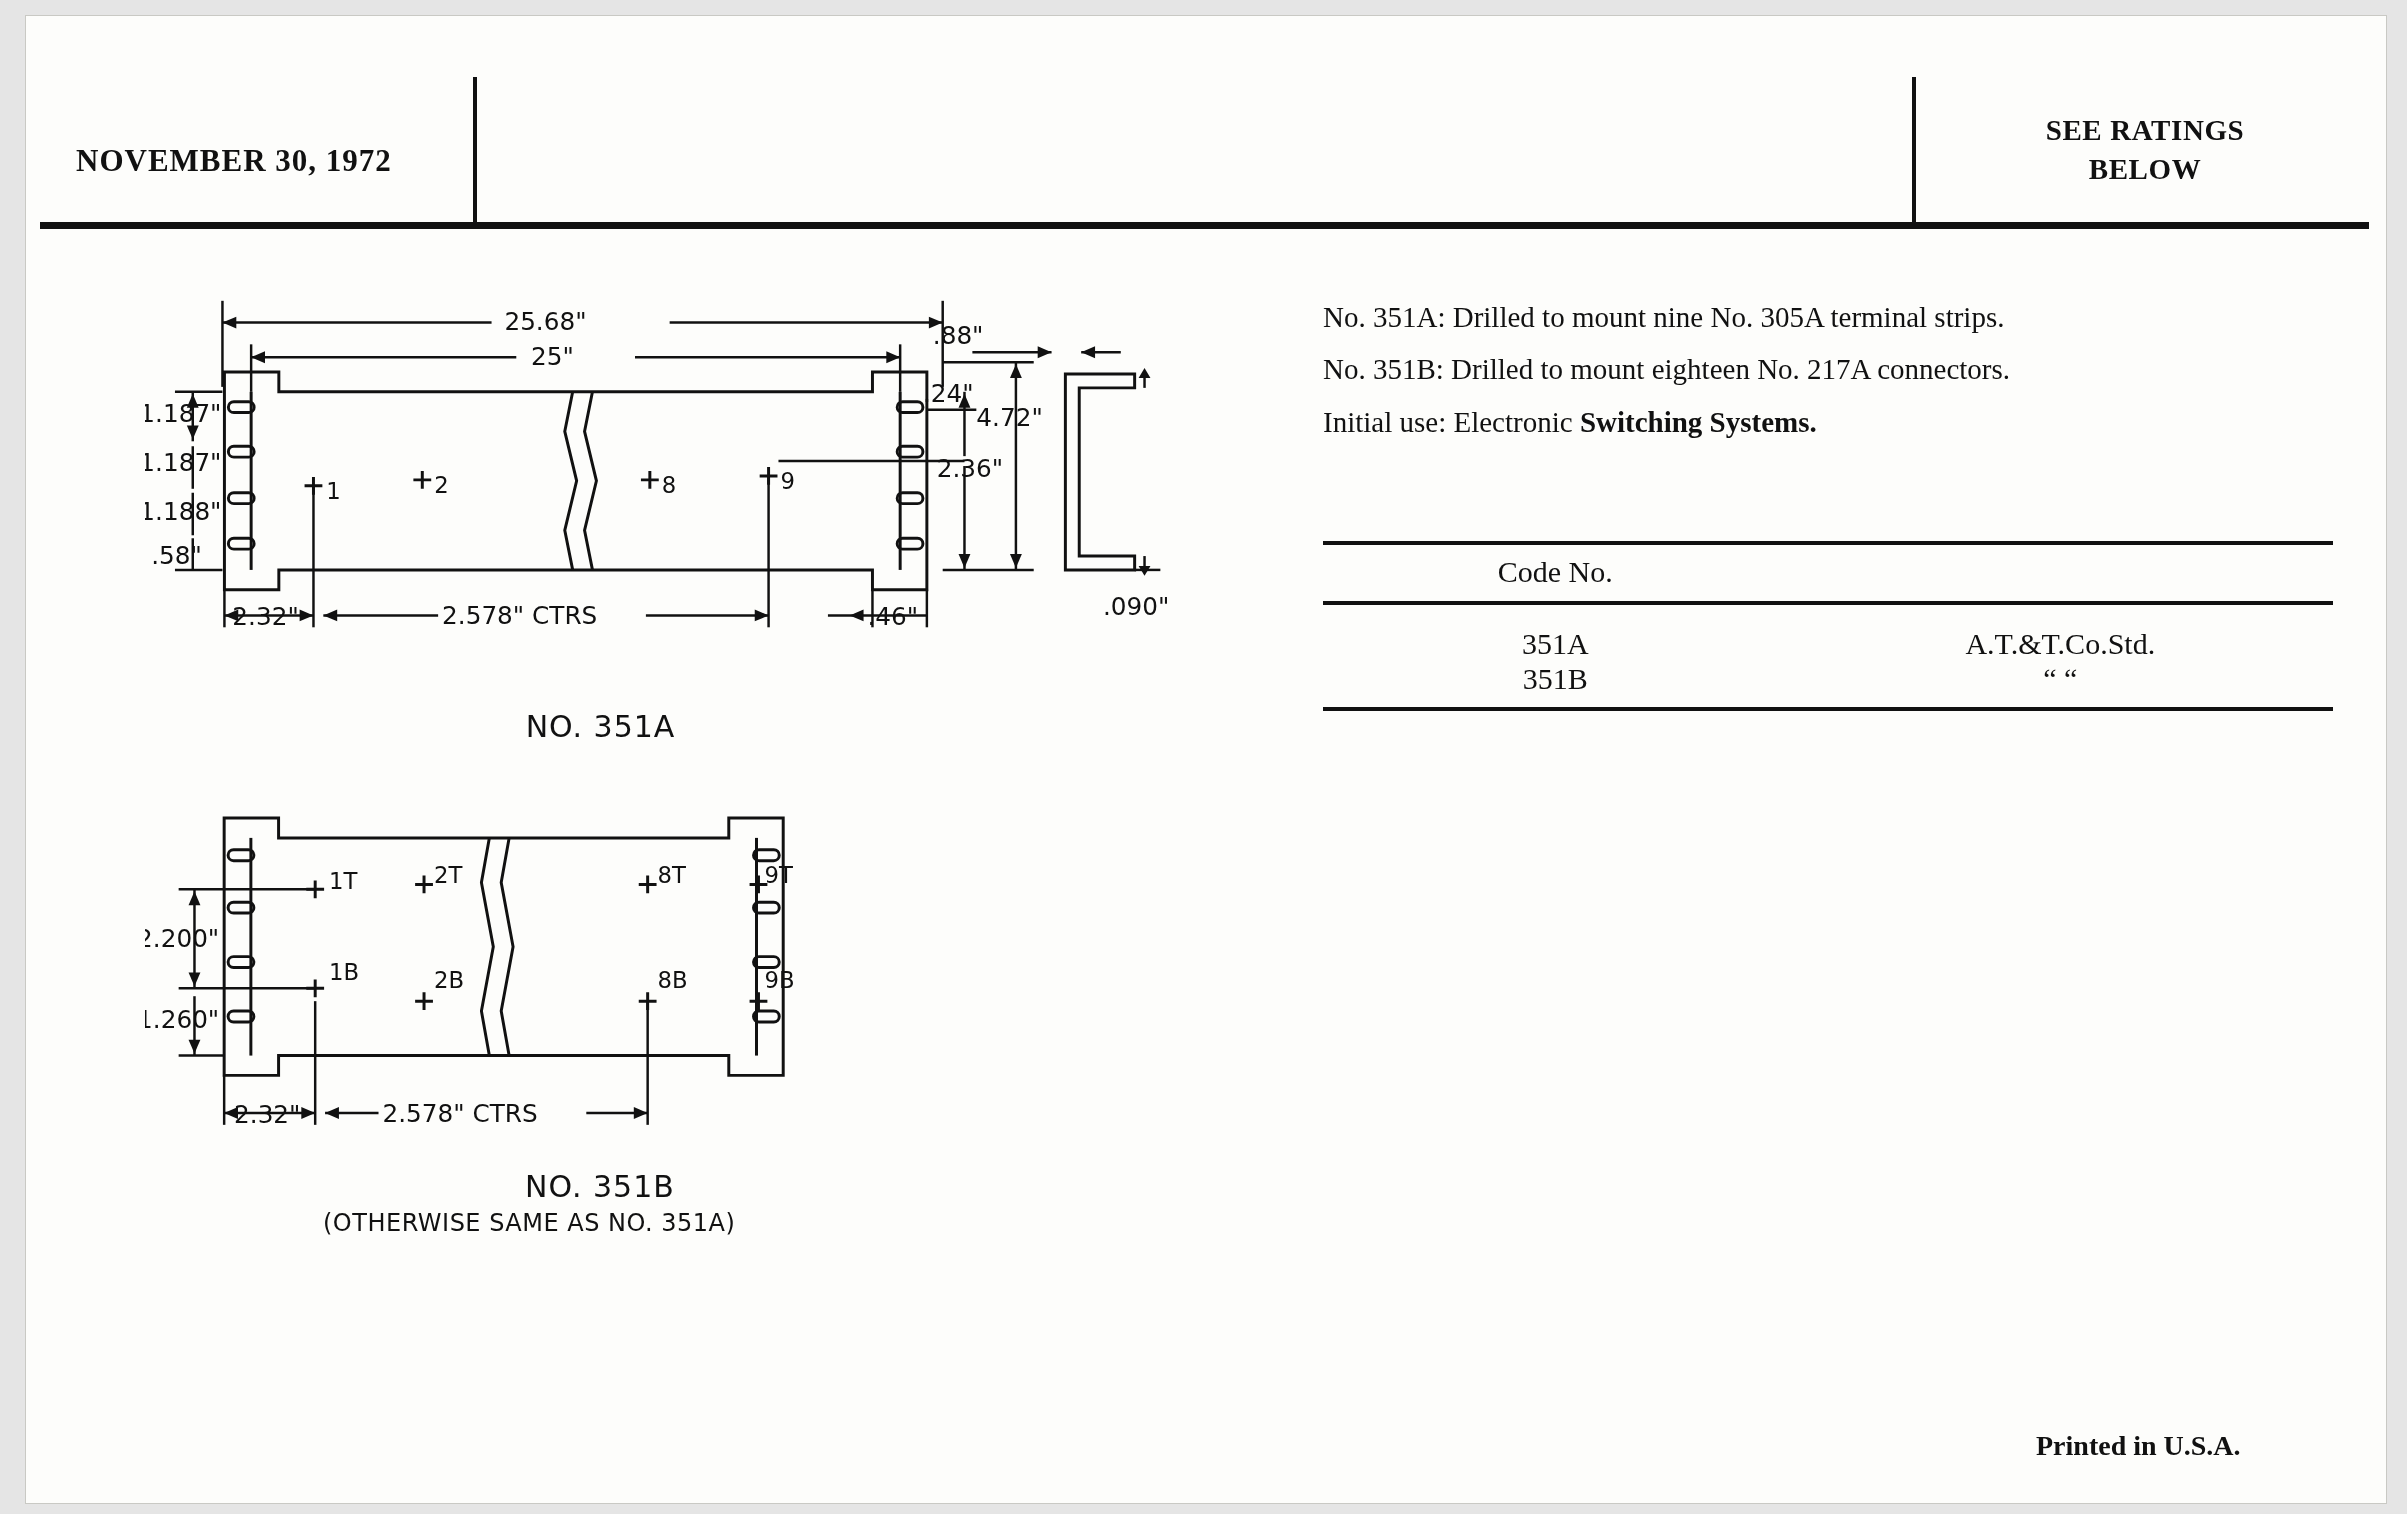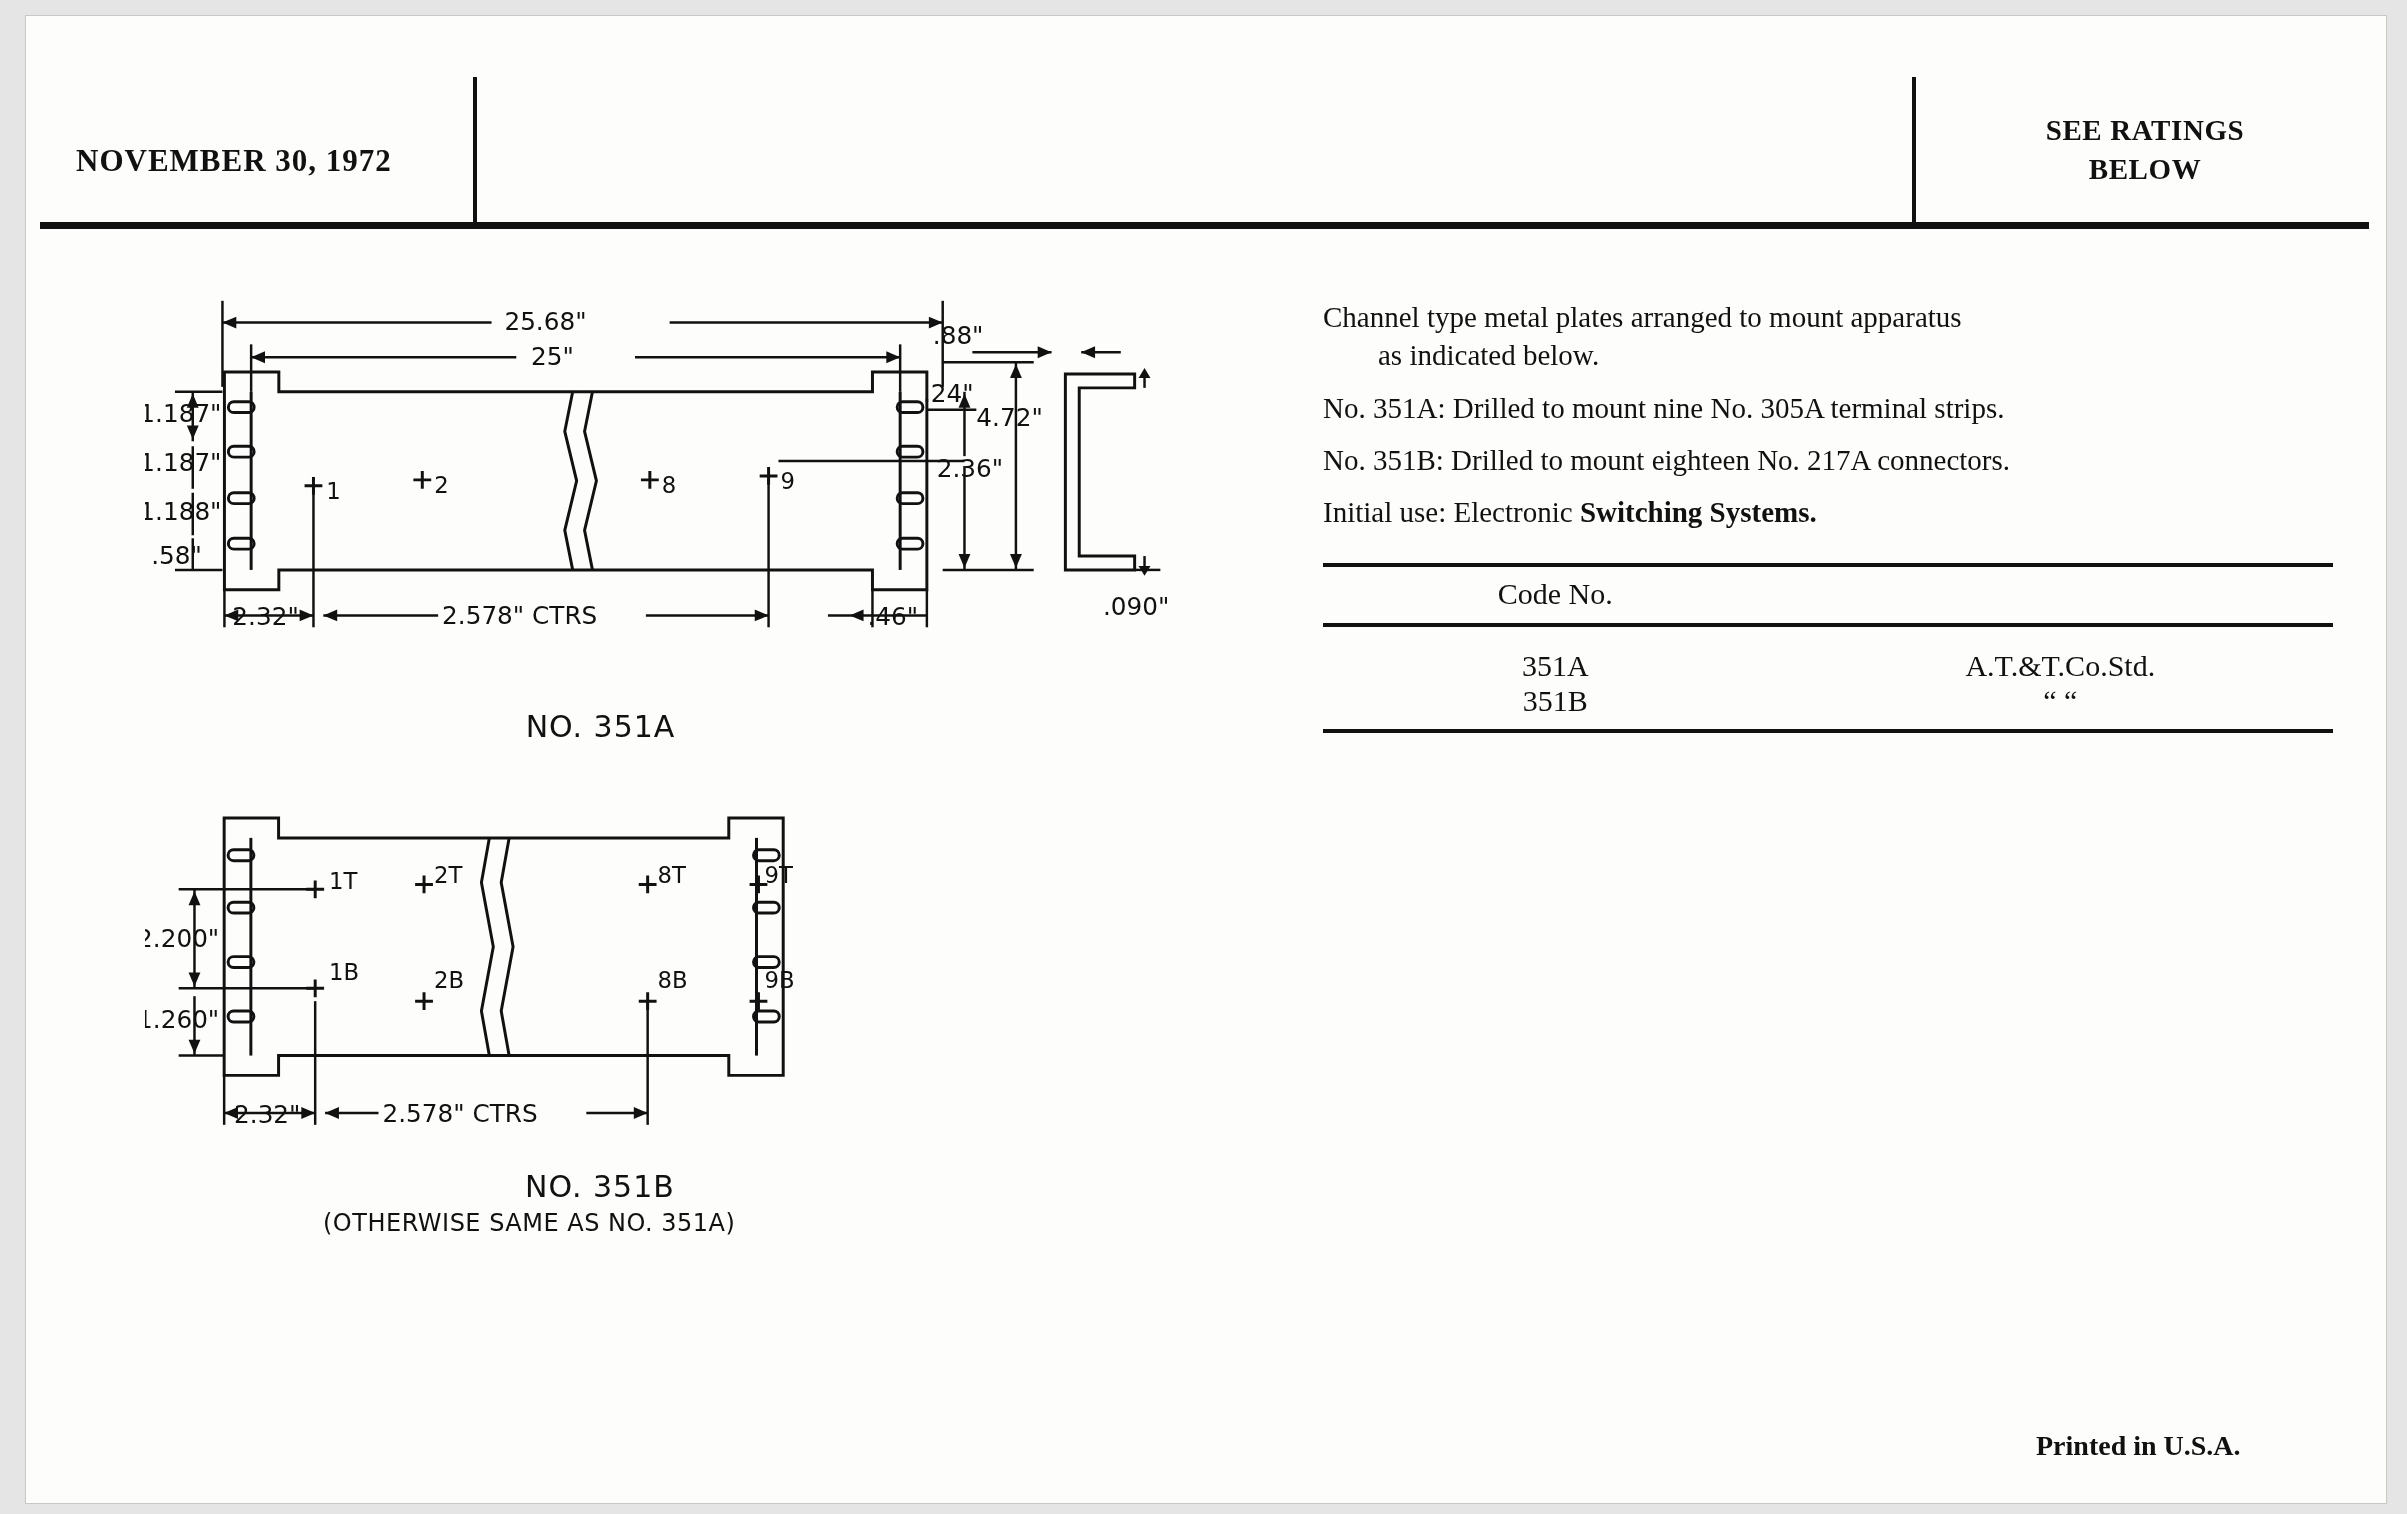--- a/index.html
+++ b/index.html
@@ -104,21 +104,20 @@
   }
   .bold-ish {
     font-weight: bold;
   }
   
   .rtable {
     position: absolute;
     left: 1297px;
     top: 525px;
     width: 1010px;
-    margin-top: 22px;
   }
   .rline {
     height: 4px;
     background: #111;
     width: 100%;
   }
   .rhead {
     display: flex;
     padding: 10px 0 12px 0;
   }
@@ -197,24 +196,20 @@
       <div class="hdr-divider" style="left:1886px;"></div>
       <div class="hdr-date">NOVEMBER 30, 1972</div>
       <div class="hdr-right">
         <div>SEE RATINGS</div>
         <div>BELOW</div>
       </div>
       <div class="hdr-rule"></div>
     </div>
 
     <div class="desc">
-      <p>
-        <span>Channel type metal plates arranged to mount apparatus</span>
-        <span class="sub">as indicated below.</span>
-      </p>
       <p>No. 351A: Drilled to mount nine No. 305A terminal strips.</p>
       <p>No. 351B:  Drilled to mount eighteen No. 217A connectors.</p>
       <p>
         <span>Initial use:  Electronic </span><span class="bold-ish">Switching Systems.</span>
       </p>
     </div>
 
     <div class="rtable">
       <div class="rline"></div>
       <div class="rhead">

